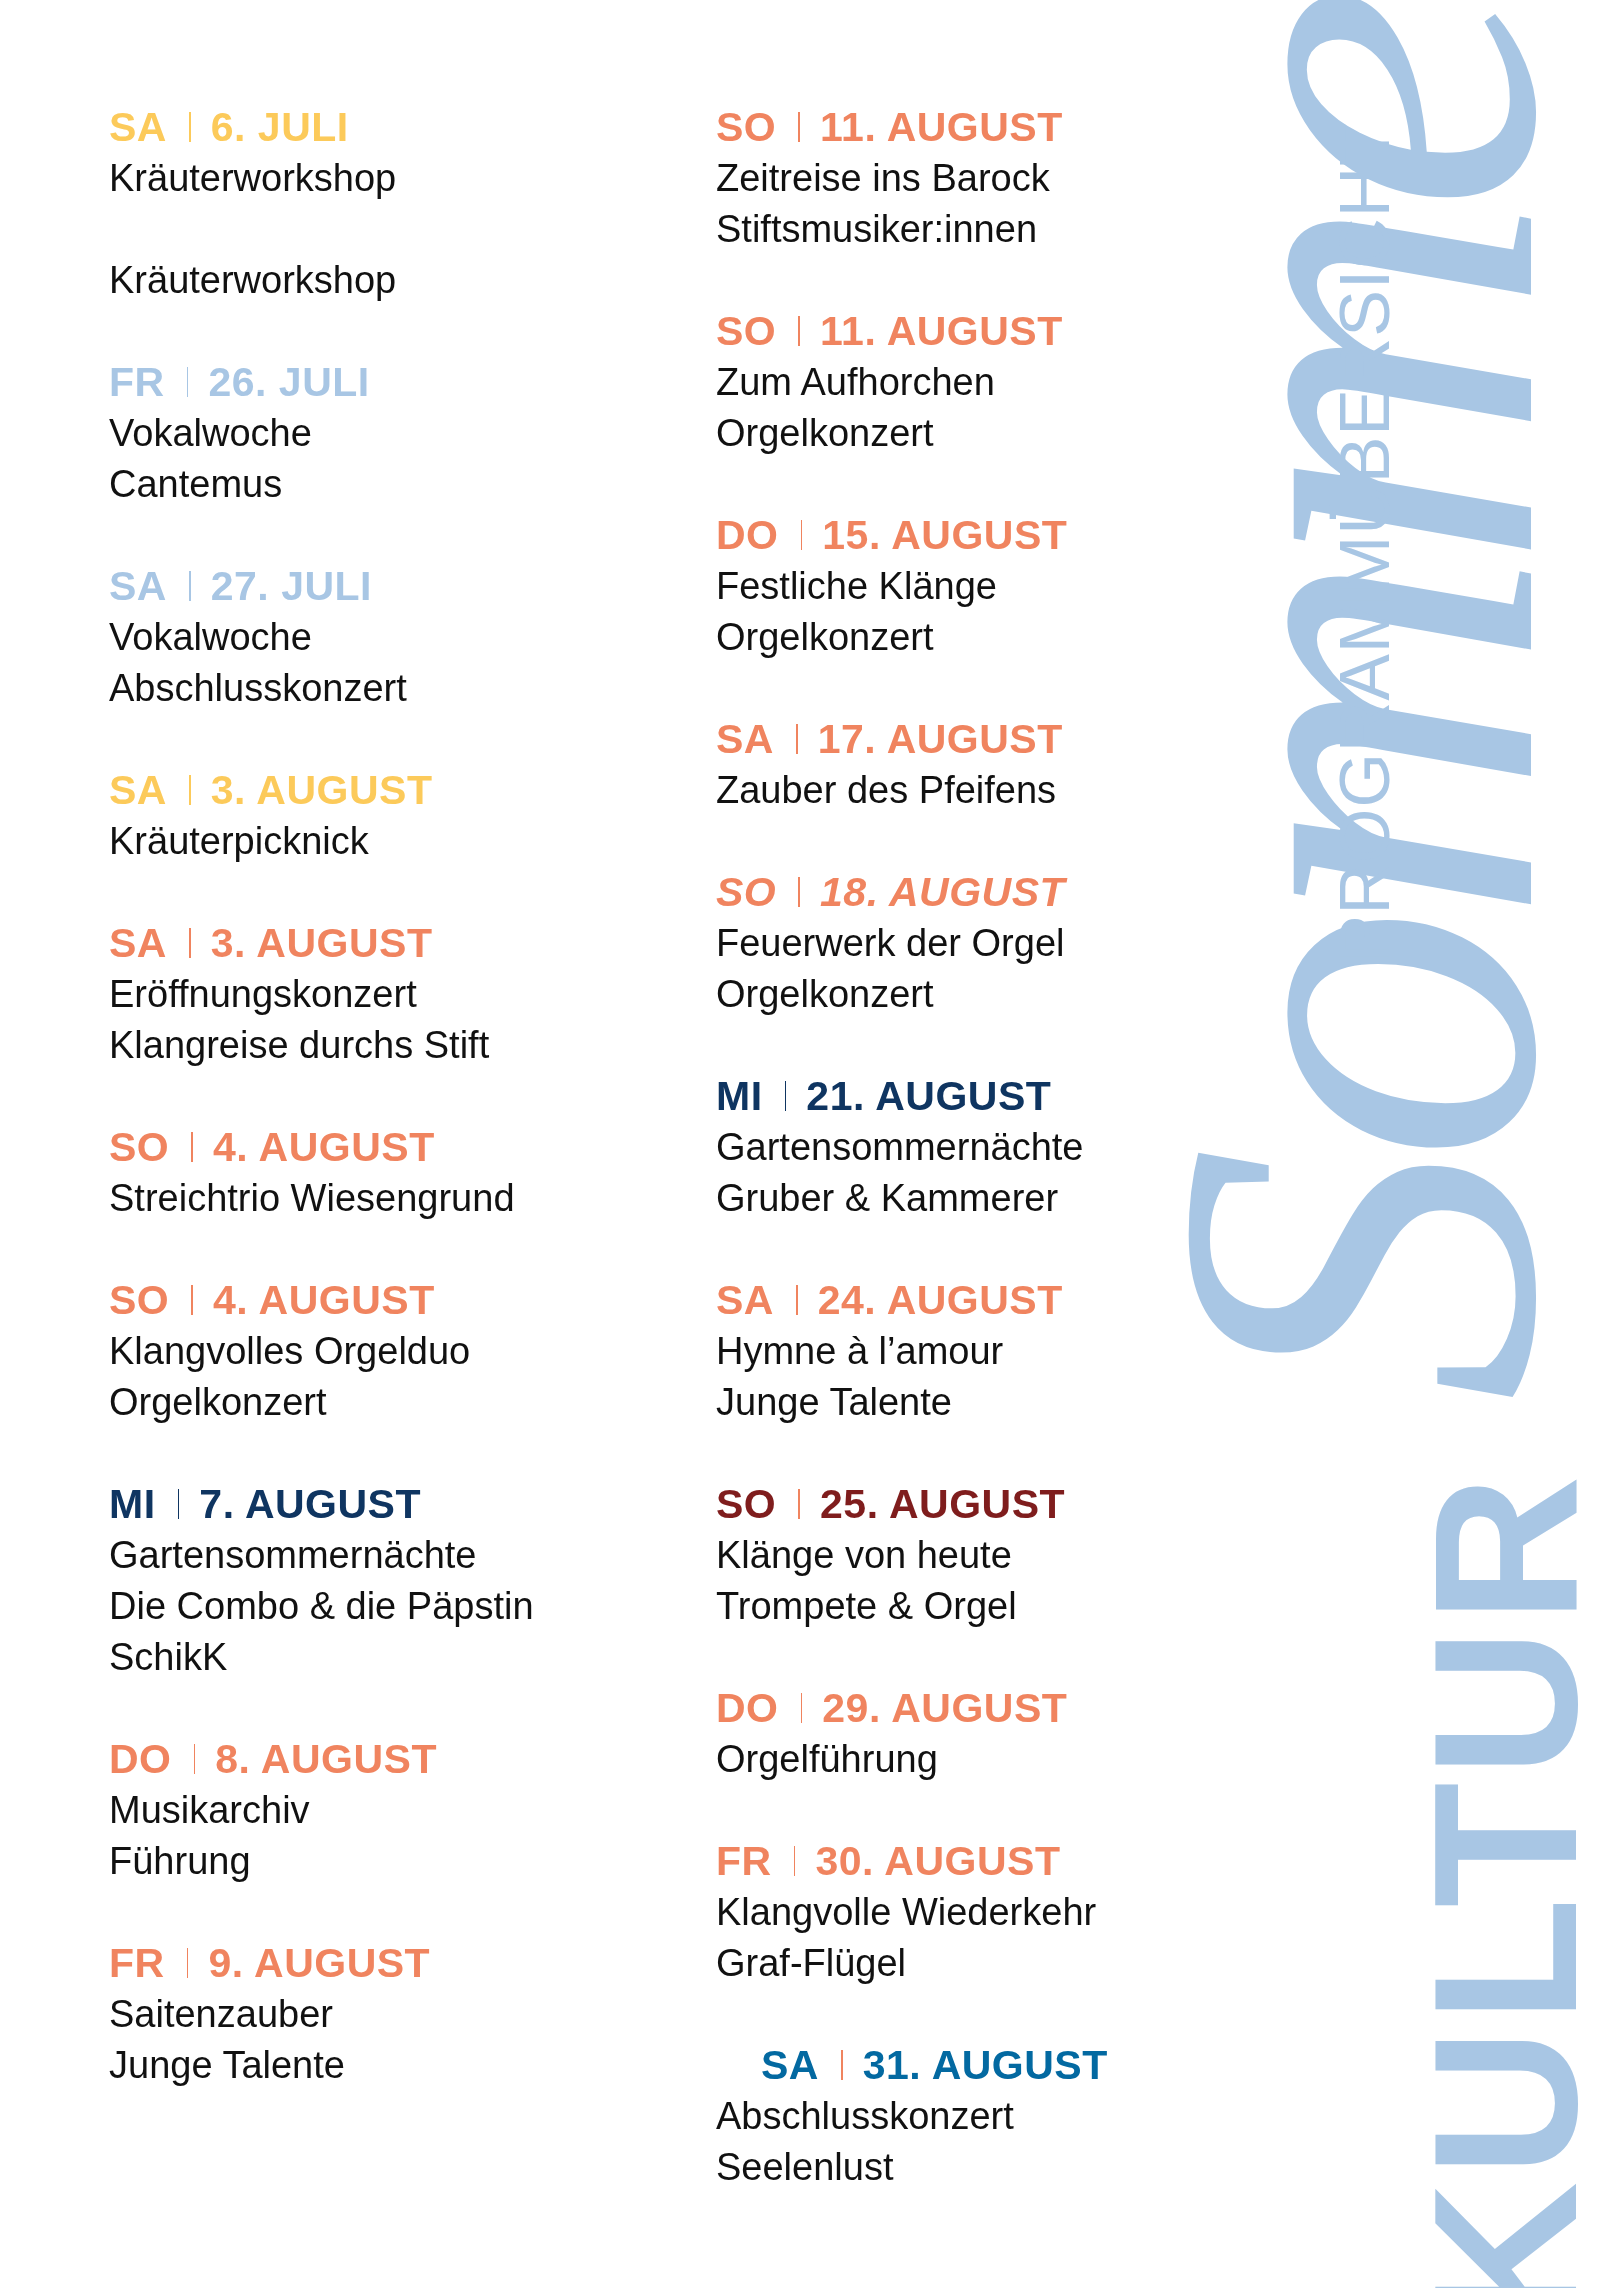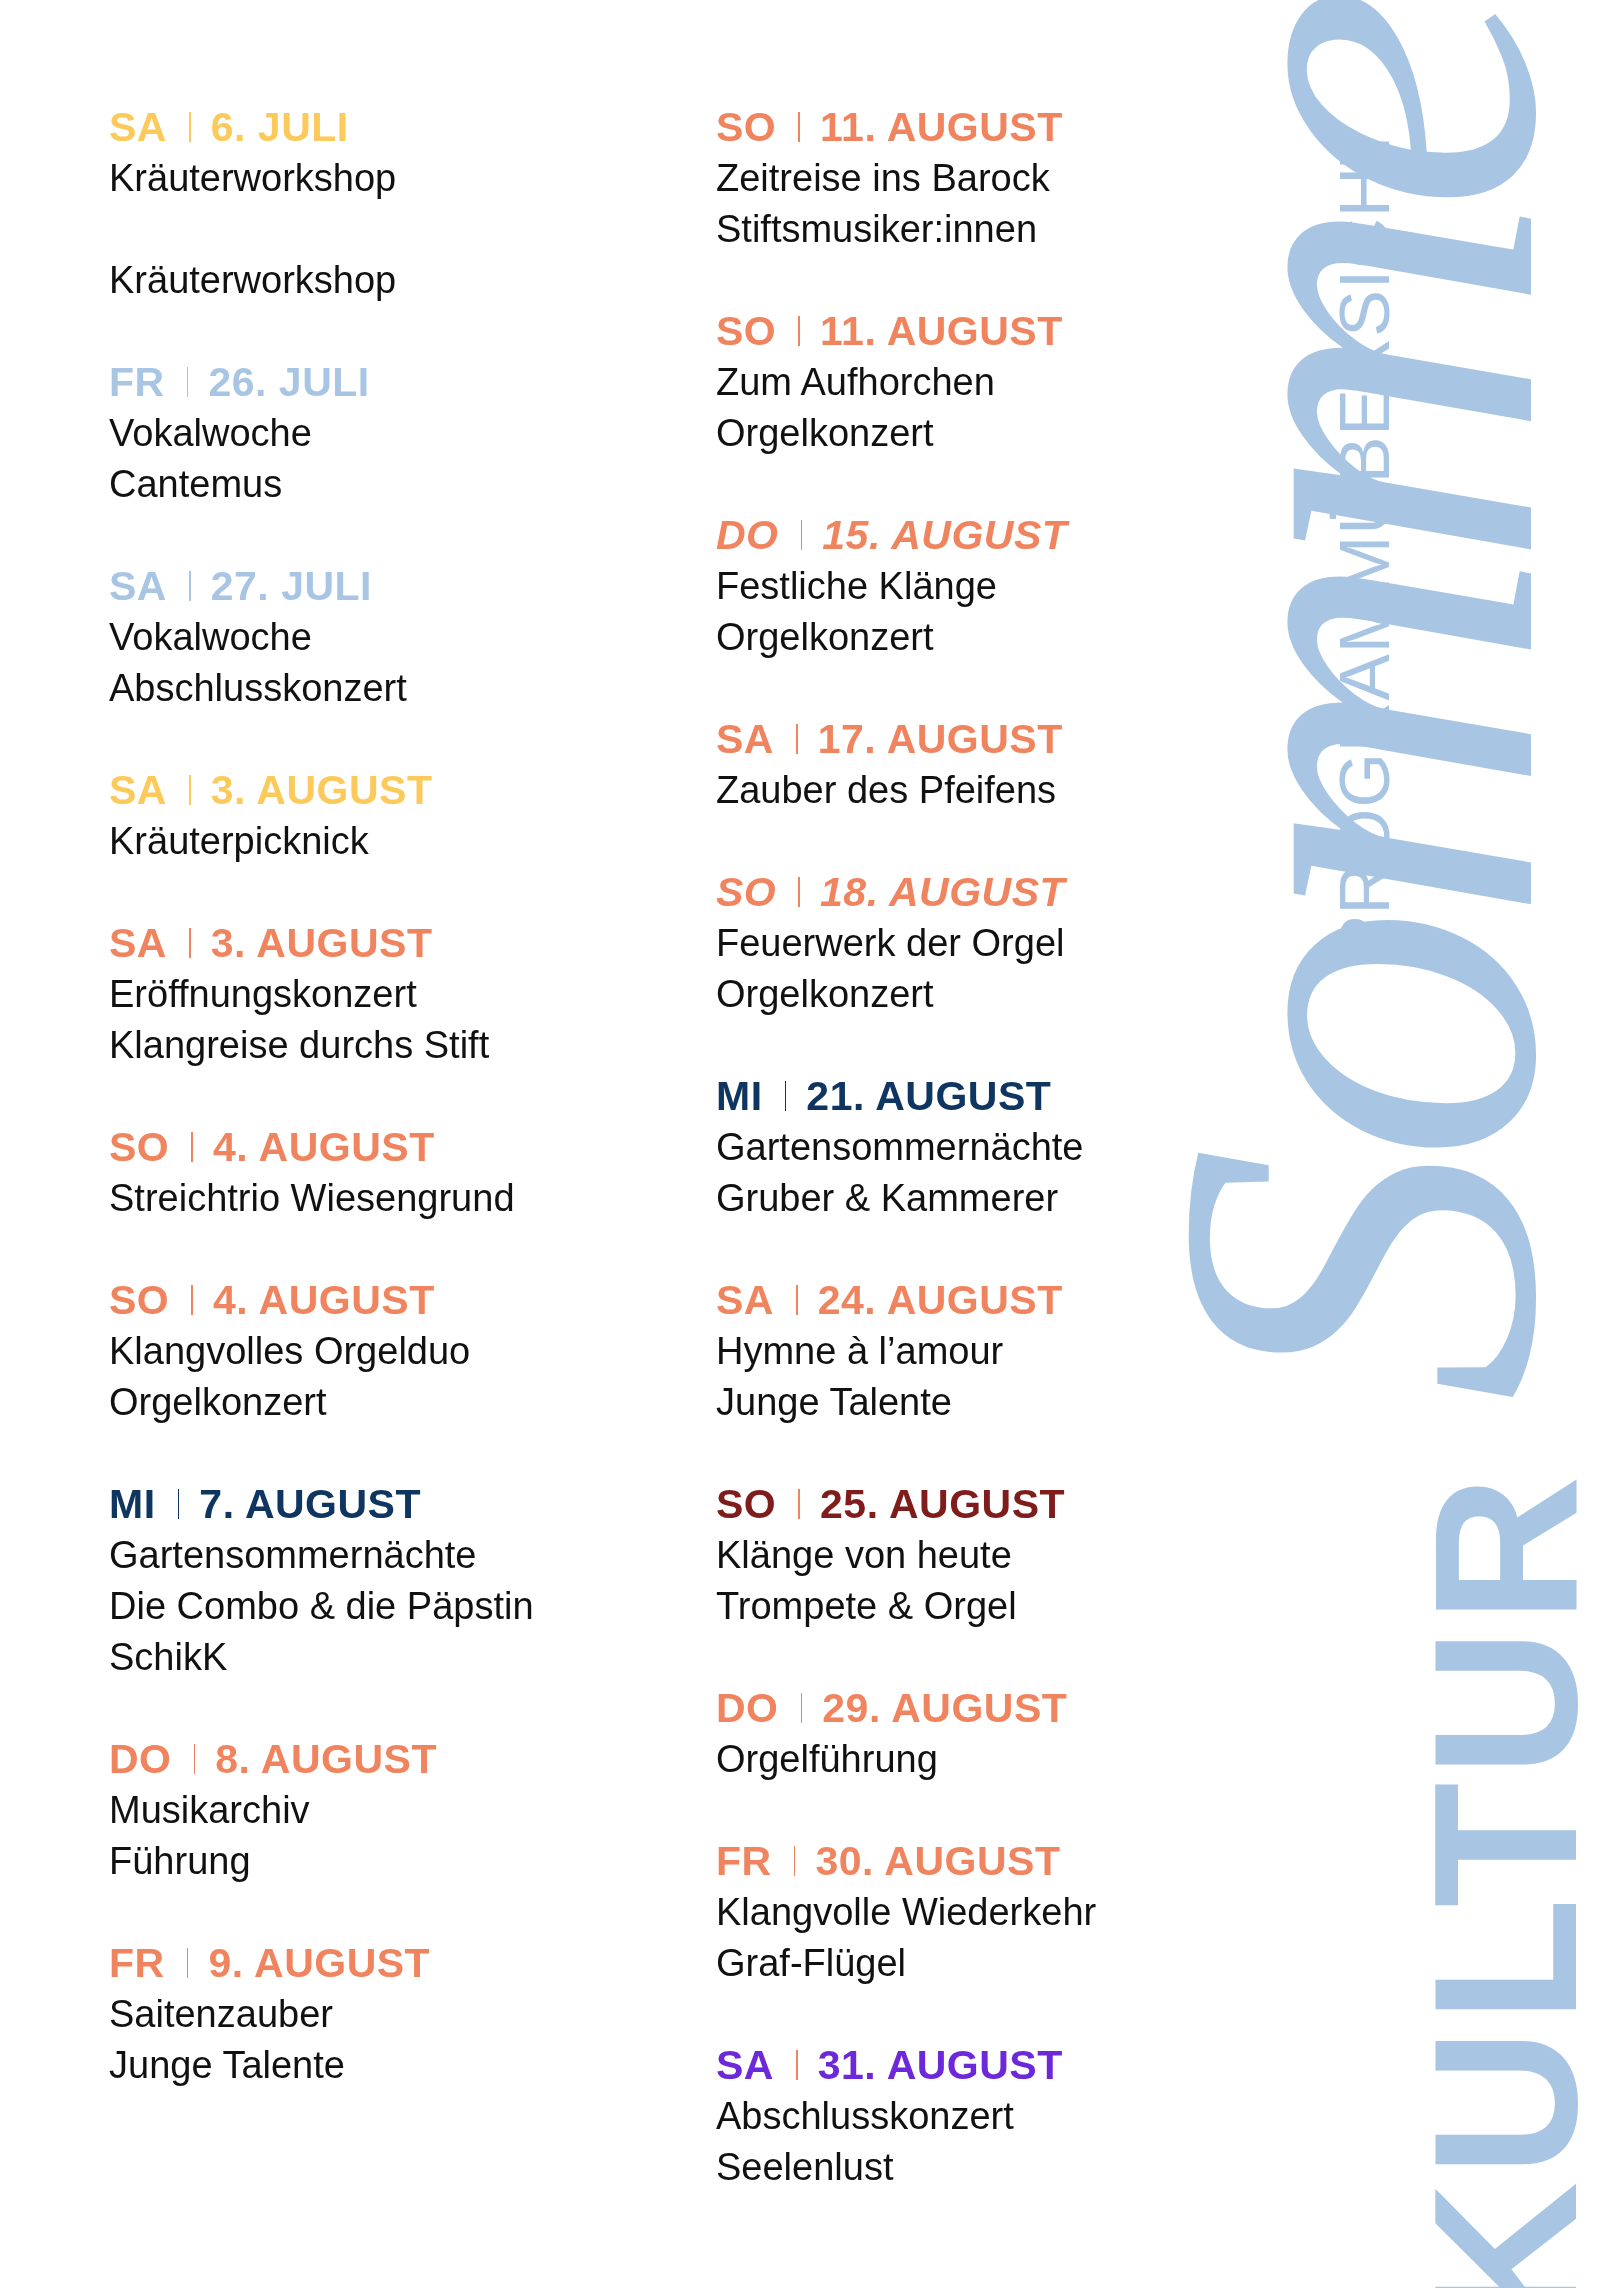--- a/index.html
+++ b/index.html
@@ -190,21 +190,21 @@
       <div class="event-line">Stiftsmusiker:innen</div>
     </div>
     <div class="event">
     <div class="event-head" style="color: rgb(240, 132, 95);">
       <span class="day">SO</span><span class="sep" style="background: rgb(240, 132, 95);"></span><span class="date">11. AUGUST</span>
     </div>
   <div class="event-line">Zum Aufhorchen</div>
       <div class="event-line">Orgelkonzert</div>
     </div>
     <div class="event">
-    <div class="event-head" style="color: rgb(240, 132, 95); font-style: italic;">
+    <div class="event-head" style="color: rgb(240, 132, 95);">
       <span class="day">DO</span><span class="sep" style="background: rgb(240, 132, 95);"></span><span class="date">15. AUGUST</span>
     </div>
   <div class="event-line">Festliche Klänge</div>
       <div class="event-line">Orgelkonzert</div>
     </div>
     <div class="event">
     <div class="event-head" style="color: rgb(240, 132, 95);">
       <span class="day">SA</span><span class="sep" style="background: rgb(240, 132, 95);"></span><span class="date">17. AUGUST</span>
     </div>
   <div class="event-line">Zauber des Pfeifens</div>
@@ -244,20 +244,20 @@
   <div class="event-line">Orgelführung</div>
     </div>
     <div class="event">
     <div class="event-head" style="color: rgb(240, 132, 95);">
       <span class="day">FR</span><span class="sep" style="background: rgb(240, 132, 95);"></span><span class="date">30. AUGUST</span>
     </div>
   <div class="event-line">Klangvolle Wiederkehr</div>
       <div class="event-line">Graf-Flügel</div>
     </div>
     <div class="event">
-    <div class="event-head" style="color: #6d28d9;">
+    <div class="event-head" style="color: #0369a1; margin-left: 45px;">
       <span class="day">SA</span><span class="sep" style="background: rgb(240, 132, 95);"></span><span class="date">31. AUGUST</span>
     </div>
   <div class="event-line">Abschlusskonzert</div>
       <div class="event-line">Seelenlust</div>
     </div>
   </div>
 
 
 </body></html>

